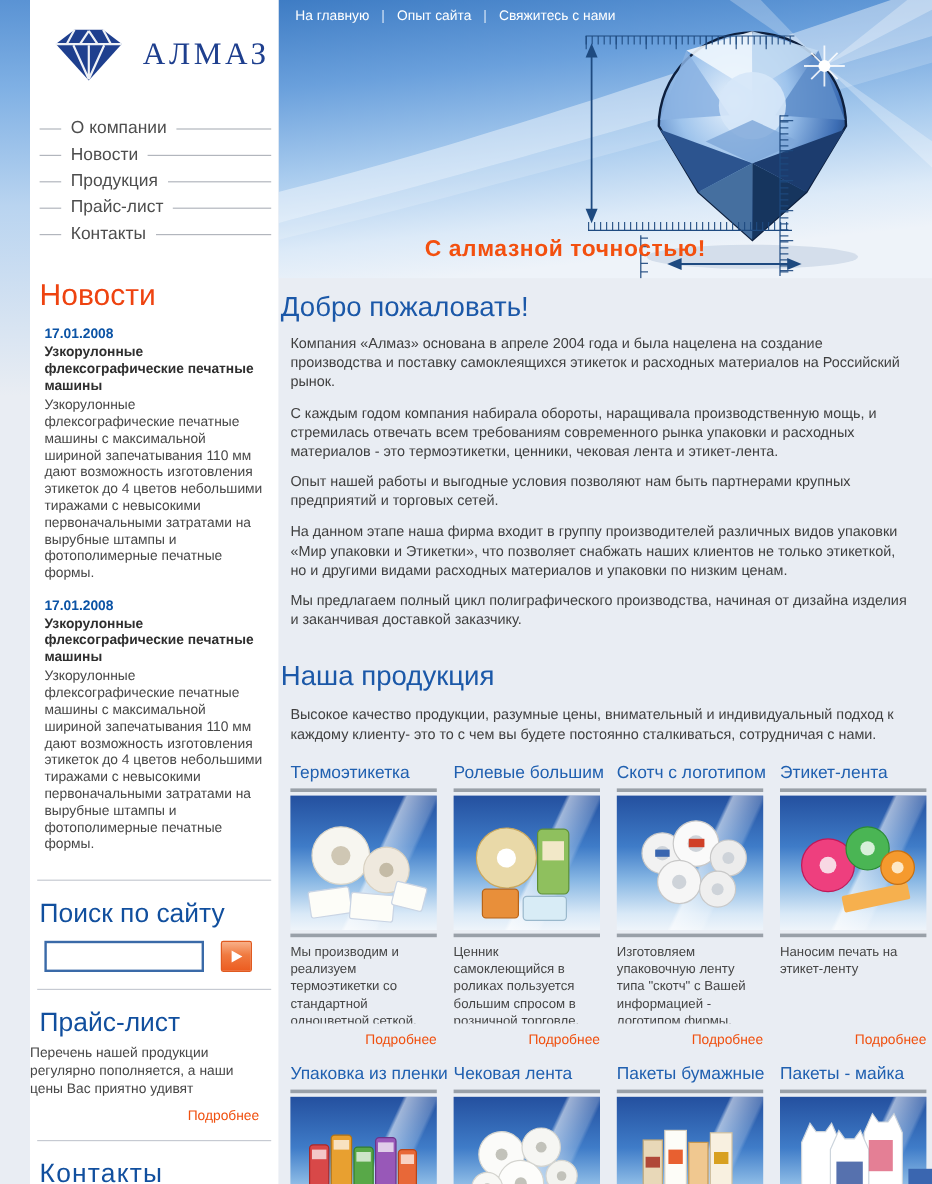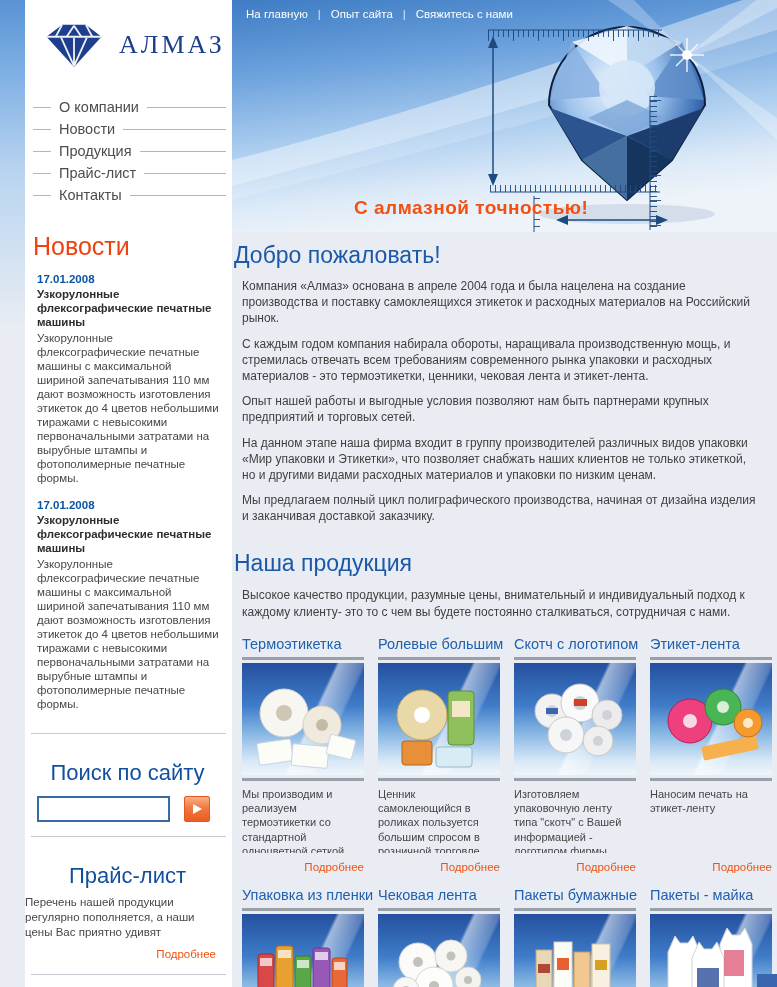--- a/index.html
+++ b/index.html
@@ -17,21 +17,21 @@
   .logo{display:flex;align-items:center;padding:14px 6px 6px 16px;height:62px;}
   .logo svg{flex:0 0 auto;}
   .logo-text{font-family:"Liberation Serif","DejaVu Serif",serif;font-size:26px;color:#1e3f8e;letter-spacing:3px;margin-left:12px;}
   .menu{margin-top:14px;}
   .menu-item{display:flex;align-items:center;height:22px;cursor:pointer;}
   .menu-item .dash{height:1px;background:#b2b6bd;}
   .menu-item .dash.l{width:18px;margin-left:8px;}
   .menu-item .dash.r{flex:1;margin-right:6px;}
   .menu-item .lbl{font-size:14.5px;color:#4d4d4d;padding:0 8px;white-space:nowrap;}
   .sb-h-orange{font-size:25px;color:#ee4310;margin:26px 10px 6px 8px;}
-  .sb-h-blue{font-size:22px;color:#114f9e;margin:26px 10px 6px 8px;text-align:center;}
+  .sb-h-blue{font-size:22px;color:#114f9e;margin:14px 10px 6px 8px;}
   .sb-h-blue.round{letter-spacing:1px;}
   .news-item{padding:6px 10px 8px 12px;}
   .news-date{font-size:11.5px;font-weight:bold;color:#0b53a5;}
   .news-title{font-size:11.5px;font-weight:bold;color:#2e2e2e;line-height:1.22;margin-top:2px;}
   .news-body{font-size:11.5px;color:#474747;line-height:1.22;margin-top:2px;}
   .sb-div{border-top:1px solid #c6cad2;margin:14px 6px 0 6px;}
   .search-row{display:flex;align-items:center;margin:10px 10px 4px 12px;}
   .search-input{width:121px;height:22px;border:2px solid #3a6aa8;background:#fff;outline:none;padding:0 4px;font-size:12px;}
   .search-btn{width:26px;height:26px;margin-left:14px;border:1px solid #e05a20;border-radius:2px;
     background:linear-gradient(180deg,#f8b088 0%,#f07a40 45%,#ec5c20 100%);

